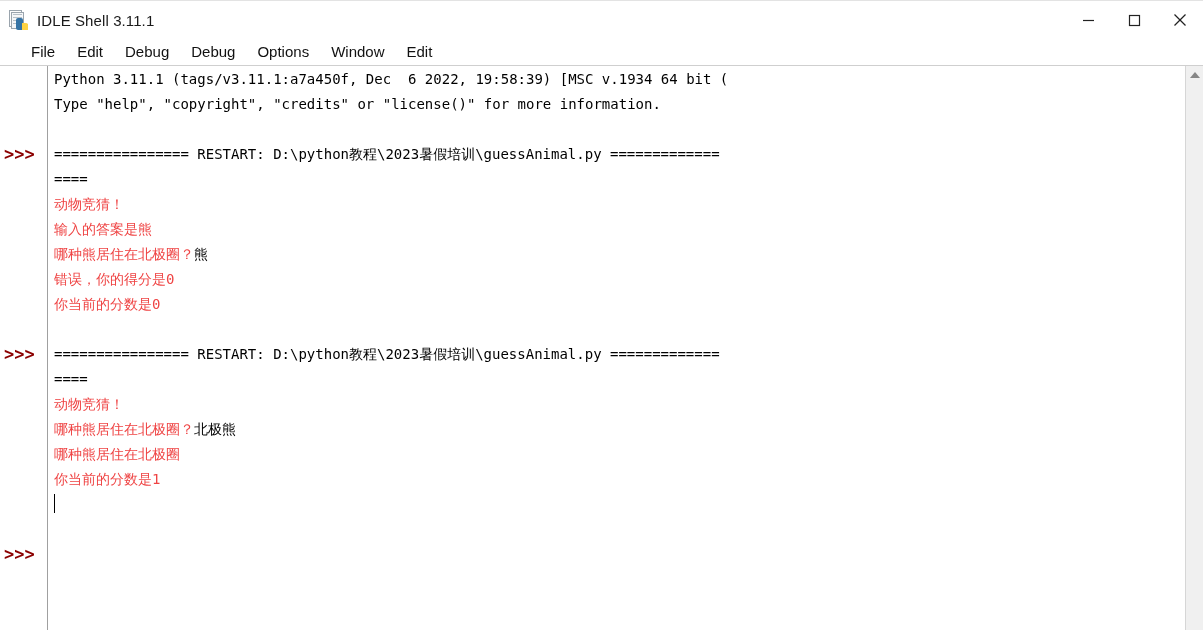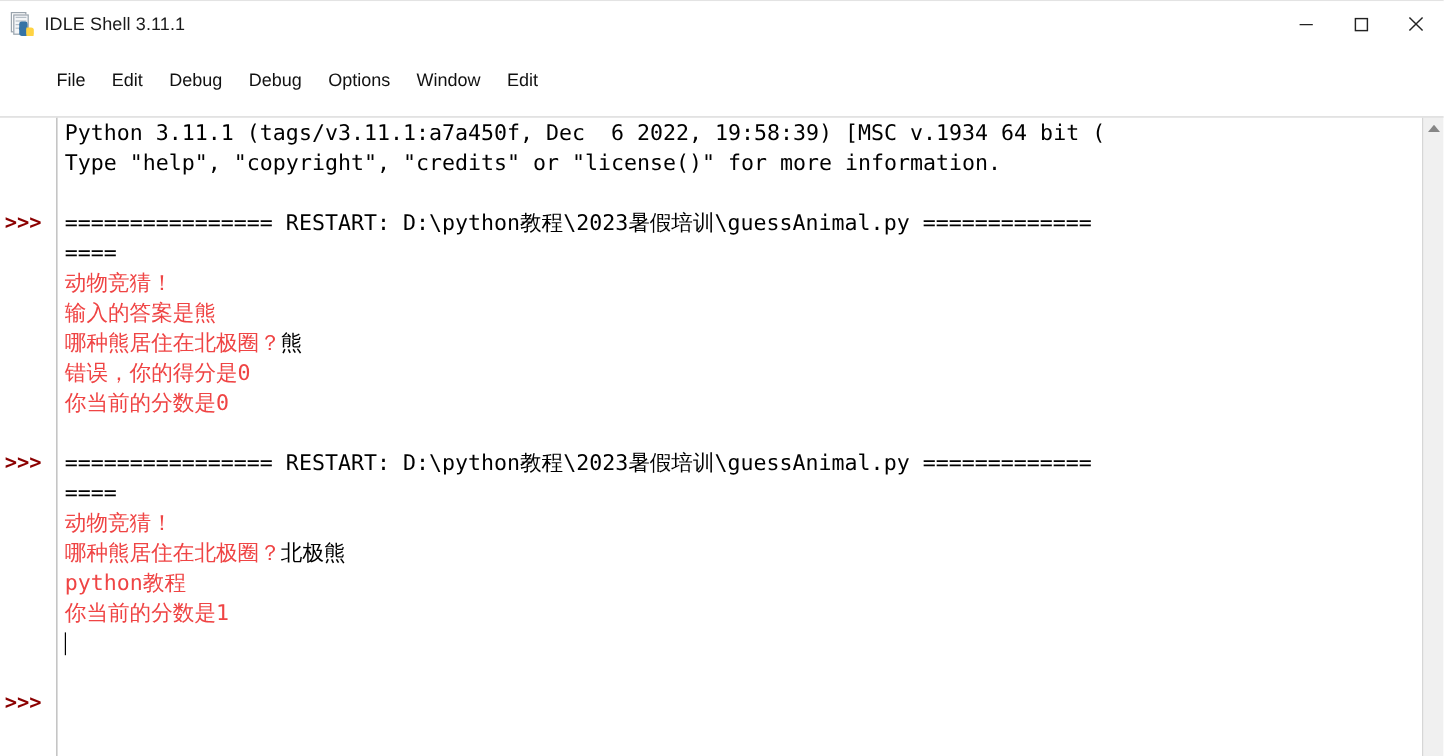--- a/index.html
+++ b/index.html
@@ -7,21 +7,21 @@
     width:1203px;height:630px;overflow:hidden;
     background:#ffffff;
     font-family:"Liberation Sans", sans-serif;
     -webkit-font-smoothing:antialiased;
   }
   .window{
     position:relative;width:1203px;height:630px;
     background:#ffffff;
     border-top:1px solid #e3e3e3;
     box-sizing:border-box;
-    display:flex;flex-direction:column;gap:16px;
+    display:flex;flex-direction:column;
   }
 
   
   .titlebar{
     height:38px;min-height:38px;
     background:#ffffff;
     display:flex;align-items:center;
     position:relative;
   }
   .title-icon{
@@ -62,21 +62,20 @@
     width:46px;height:38px;display:flex;align-items:center;justify-content:center;
   }
   .wc svg{display:block;}
 
   
   .menubar{
     height:26px;min-height:26px;
     display:flex;align-items:center;
     padding-left:20px;
     background:#ffffff;
-    margin-left:16px;
   }
   .menu-item{
     font-size:15px;color:#111111;
     padding:2px 11px 3px 11px;
     white-space:nowrap;cursor:default;
   }
 
   
   .shell-wrap{
     flex:1;display:flex;position:relative;
@@ -100,21 +99,21 @@
     font-weight:600;
   }
   .text-area{
     flex:1;position:relative;overflow:hidden;
     background:#ffffff;
     padding-left:6px;padding-top:1px;
     box-sizing:border-box;
   }
   .line{
     font-family:"DejaVu Sans Mono","Liberation Mono",monospace;
-    font-size:18px;
+    font-size:14px;
     line-height:25px;
     height:25px;
     white-space:pre;
     color:#000000;
     letter-spacing:0px;
   }
   .line.blank{ }
   .c-out{color:#ef4444;}
   .c-in{color:#000000;}
   .caret{
@@ -213,21 +212,21 @@
         <div class="line"><span class="c-out">动物竞猜！</span></div>
         <div class="line"><span class="c-out">输入的答案是熊</span></div>
         <div class="line"><span class="c-out">哪种熊居住在北极圈？</span><span class="c-in">熊</span></div>
         <div class="line"><span class="c-out">错误，你的得分是0</span></div>
         <div class="line"><span class="c-out">你当前的分数是0</span></div>
         <div class="line blank"></div>
         <div class="line">================ RESTART: D:\python教程\2023暑假培训\guessAnimal.py =============</div>
         <div class="line">====</div>
         <div class="line"><span class="c-out">动物竞猜！</span></div>
         <div class="line"><span class="c-out">哪种熊居住在北极圈？</span><span class="c-in">北极熊</span></div>
-        <div class="line"><span class="c-out">python教程</span></div>
+        <div class="line"><span class="c-out">哪种熊居住在北极圈</span></div>
         <div class="line"><span class="c-out">你当前的分数是1</span></div>
         <div class="line"><span class="caret"></span></div>
       </div>
 
     <div class="vscroll">
       <div class="vs-arrow">
           <span class="tri"></span>
         </div>
       <div class="vs-thumb"></div>
     </div>

